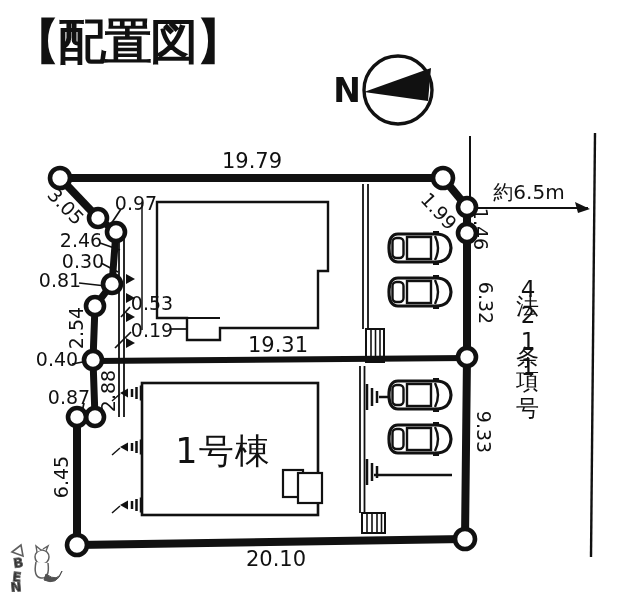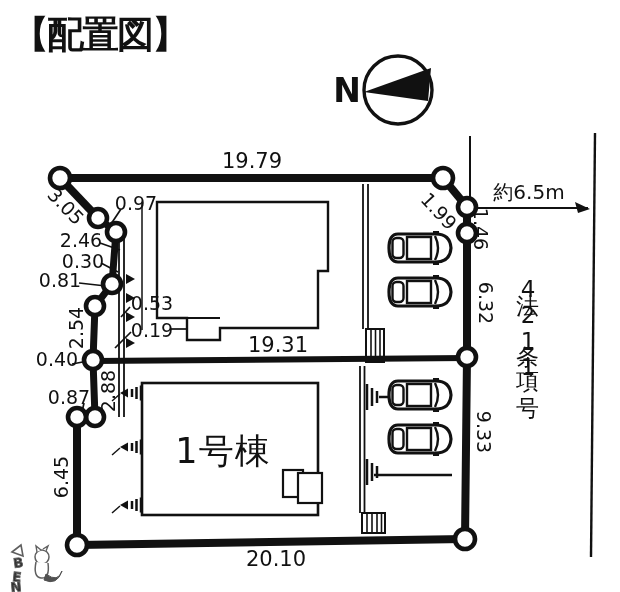--- a/index.html
+++ b/index.html
@@ -1,21 +1,21 @@
 <!DOCTYPE html>
 <html><head>
 <meta charset="utf-8">
 <style>
   html,body{margin:0;padding:0;background:#fff;}
   .canvas{
     position:relative;width:620px;height:592px;background:#ffffff;overflow:hidden;
     font-family:"DejaVu Sans","Liberation Sans",sans-serif;color:#111;
   }
   .plan-title{
-    position:absolute;left:12px;top:10px;font-size:37px;font-weight:700;
+    position:absolute;left:12px;top:10px;font-size:48px;font-weight:700;
     letter-spacing:-2px;color:#111;white-space:nowrap;
   }
   .law-text{
     position:absolute;left:516px;top:276px;writing-mode:vertical-rl;
     text-orientation:upright;font-size:23px;line-height:1;letter-spacing:0;
     color:#111;font-weight:500;
   }
   svg text{font-family:"DejaVu Sans","Liberation Sans",sans-serif;fill:#111;}
   .dim{font-size:19px;}
   .dim-big{font-size:21px;}

